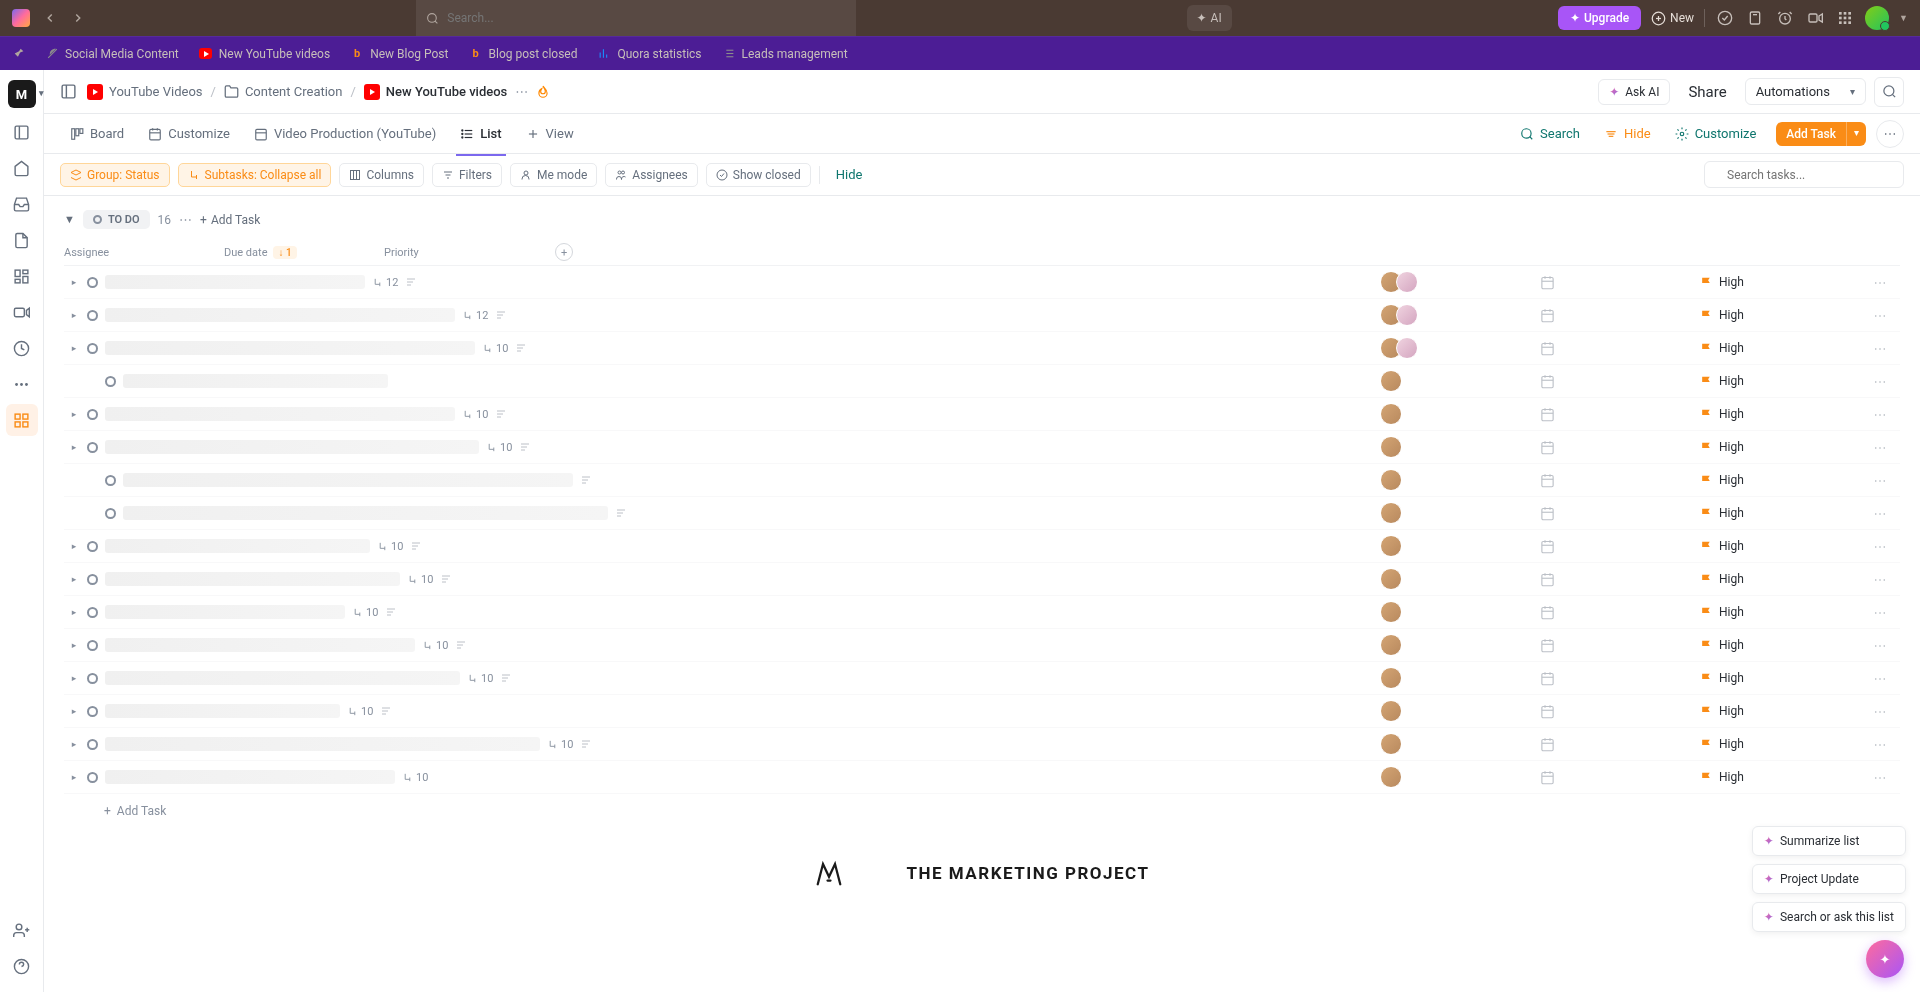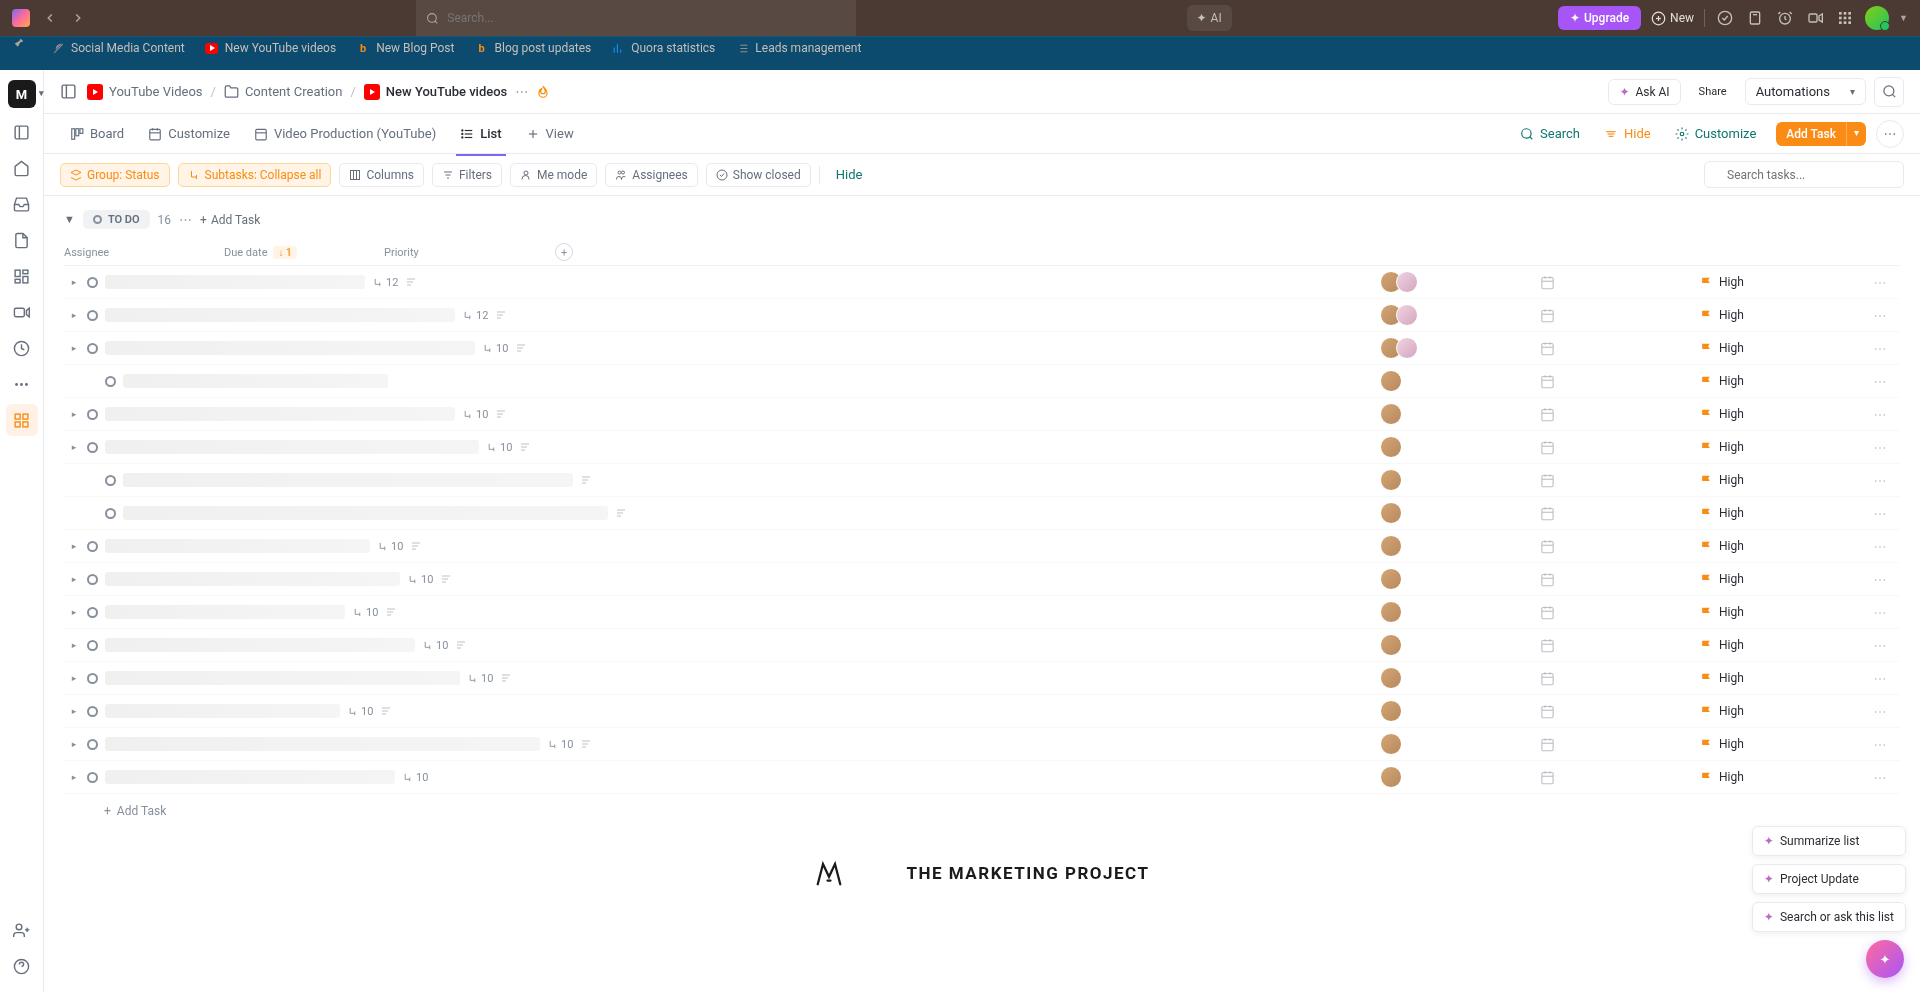--- a/index.html
+++ b/index.html
@@ -11,21 +11,21 @@
 .search-bar{flex:0 0 440px;margin:0 auto;height:36px;background:rgba(255,255,255,0.08);border-radius:0;display:flex;align-items:center;padding:0 10px;color:#b0a59e;gap:8px;}
 .search-bar input{background:none;border:none;outline:none;color:#b0a59e;flex:1;font-size:12px;}
 .ai-btn{background:rgba(255,255,255,0.08);height:26px;padding:0 10px;border-radius:6px;display:flex;align-items:center;gap:4px;color:#c7bfba;font-size:12px;margin-left:4px;}
 .topbar-right{display:flex;align-items:center;gap:10px;margin-left:auto;}
 .upgrade-btn{background:#a855f7;color:#fff;padding:5px 12px;border-radius:6px;font-size:12px;font-weight:500;display:flex;align-items:center;gap:4px;}
 .new-btn{color:#e5ddd7;display:flex;align-items:center;gap:4px;font-size:12px;}
 .top-icon{color:#c7bfba;width:20px;height:20px;display:flex;align-items:center;justify-content:center;cursor:pointer;}
 .top-divider{width:1px;height:18px;background:rgba(255,255,255,0.2);}
 .avatar-top{width:24px;height:24px;border-radius:50%;background:linear-gradient(135deg,#84cc16,#22c55e);position:relative;}
 .avatar-top::after{content:'';position:absolute;bottom:-1px;right:-1px;width:8px;height:8px;border-radius:50%;background:#22c55e;border:1.5px solid #4a3a33;}
-.tabbar{background:#0c4a6e;height:34px;display:flex;align-items:flex-start;padding:0 12px;gap:8px;border-top:1px solid rgba(255,255,255,0.06);}
+.tabbar{background:#4c1d95;height:34px;display:flex;align-items:center;padding:0 12px;gap:2px;border-top:1px solid rgba(255,255,255,0.06);}
 .pin-icon{color:#b0a59e;margin-right:8px;}
 .tab{display:flex;align-items:center;gap:6px;padding:4px 10px;color:#c7bfba;font-size:12px;cursor:pointer;border-radius:4px;}
 .tab-icon{width:14px;height:14px;display:flex;align-items:center;justify-content:center;}
 .tab-icon.red{color:#ff4d4f;}
 .tab-icon.orange{color:#fa8c16;}
 .tab-icon.blue{color:#1890ff;}
 .tab-icon.gray{color:#8c8c8c;}
 .layout{display:flex;height:calc(100vh - 70px);}
 .sidebar{width:44px;background:#fff;border-right:1px solid #e8eaed;display:flex;flex-direction:column;align-items:center;padding:10px 0;gap:4px;}
 .ws-icon{width:28px;height:28px;border-radius:6px;background:#1a1a1a;color:#fff;display:flex;align-items:center;justify-content:center;font-weight:700;font-size:13px;margin-bottom:4px;position:relative;}
@@ -40,21 +40,21 @@
 .crumb{display:flex;align-items:center;gap:6px;color:#656f7d;cursor:pointer;}
 .crumb.current{color:#2a2e34;font-weight:500;}
 .crumb-sep{color:#bcc0c7;}
 .crumb-icon{width:16px;height:16px;display:flex;align-items:center;justify-content:center;}
 .crumb-icon.yt{background:#ff0000;border-radius:3px;}
 .crumb-icon.yt::before{content:'';border-left:5px solid #fff;border-top:3px solid transparent;border-bottom:3px solid transparent;margin-left:1px;}
 .fire{color:#ff8800;}
 .bc-right{margin-left:auto;display:flex;align-items:center;gap:8px;}
 .askai-btn{border:1px solid #e8eaed;padding:5px 10px;border-radius:6px;display:flex;align-items:center;gap:6px;font-size:12px;color:#2a2e34;cursor:pointer;}
 .askai-sparkle{background:linear-gradient(135deg,#ff6b9d,#7b68ee);-webkit-background-clip:text;-webkit-text-fill-color:transparent;}
-.bc-btn{padding:5px 10px;font-size:11px;color:#2a2e34;cursor:pointer;border-radius:6px;}
+.bc-btn{padding:5px 10px;font-size:15px;color:#2a2e34;cursor:pointer;border-radius:6px;}
 .auto-btn{border:1px solid #e8eaed;padding:5px 10px;border-radius:6px;display:flex;align-items:center;gap:20px;font-size:13px;}
 .chev-auto{color:#656f7d;font-size:10px;}
 .search-circle{width:30px;height:30px;border:1px solid #e8eaed;border-radius:6px;display:flex;align-items:center;justify-content:center;color:#656f7d;cursor:pointer;}
 .views-bar{height:40px;display:flex;align-items:center;padding:0 16px;border-bottom:1px solid #e8eaed;gap:4px;}
 .view-tab{display:flex;align-items:center;gap:6px;padding:6px 10px;color:#656f7d;font-size:13px;cursor:pointer;border-radius:6px;position:relative;}
 .view-tab.active{color:#2a2e34;font-weight:500;}
 .view-tab.active::after{content:'';position:absolute;bottom:-9px;left:6px;right:6px;height:2px;background:#7b68ee;}
 .views-right{margin-left:auto;display:flex;align-items:center;gap:4px;}
 .vr-btn{display:flex;align-items:center;gap:6px;padding:5px 10px;font-size:13px;color:#0f766e;cursor:pointer;border-radius:6px;}
 .vr-btn.orange{color:#fa8c16;}
@@ -219,21 +219,21 @@
       <div class="tab">
         <span class="tab-icon orange">
           <span style="font-weight:700;font-size:11px;">b</span>
         </span>
         <span>New Blog Post</span>
       </div>
       <div class="tab">
         <span class="tab-icon orange">
           <span style="font-weight:700;font-size:11px;">b</span>
         </span>
-        <span>Blog post updates</span>
+        <span>Blog post closed</span>
       </div>
       <div class="tab">
         <span class="tab-icon blue">
           <svg width="13" height="13" viewBox="0 0 24 24" fill="none" stroke="currentColor" stroke-width="2">
             <line x1="4" y1="20" x2="4" y2="10"></line>
             <line x1="10" y1="20" x2="10" y2="4"></line>
             <line x1="16" y1="20" x2="16" y2="14"></line>
           </svg>
         </span>
         <span>Quora statistics</span>

